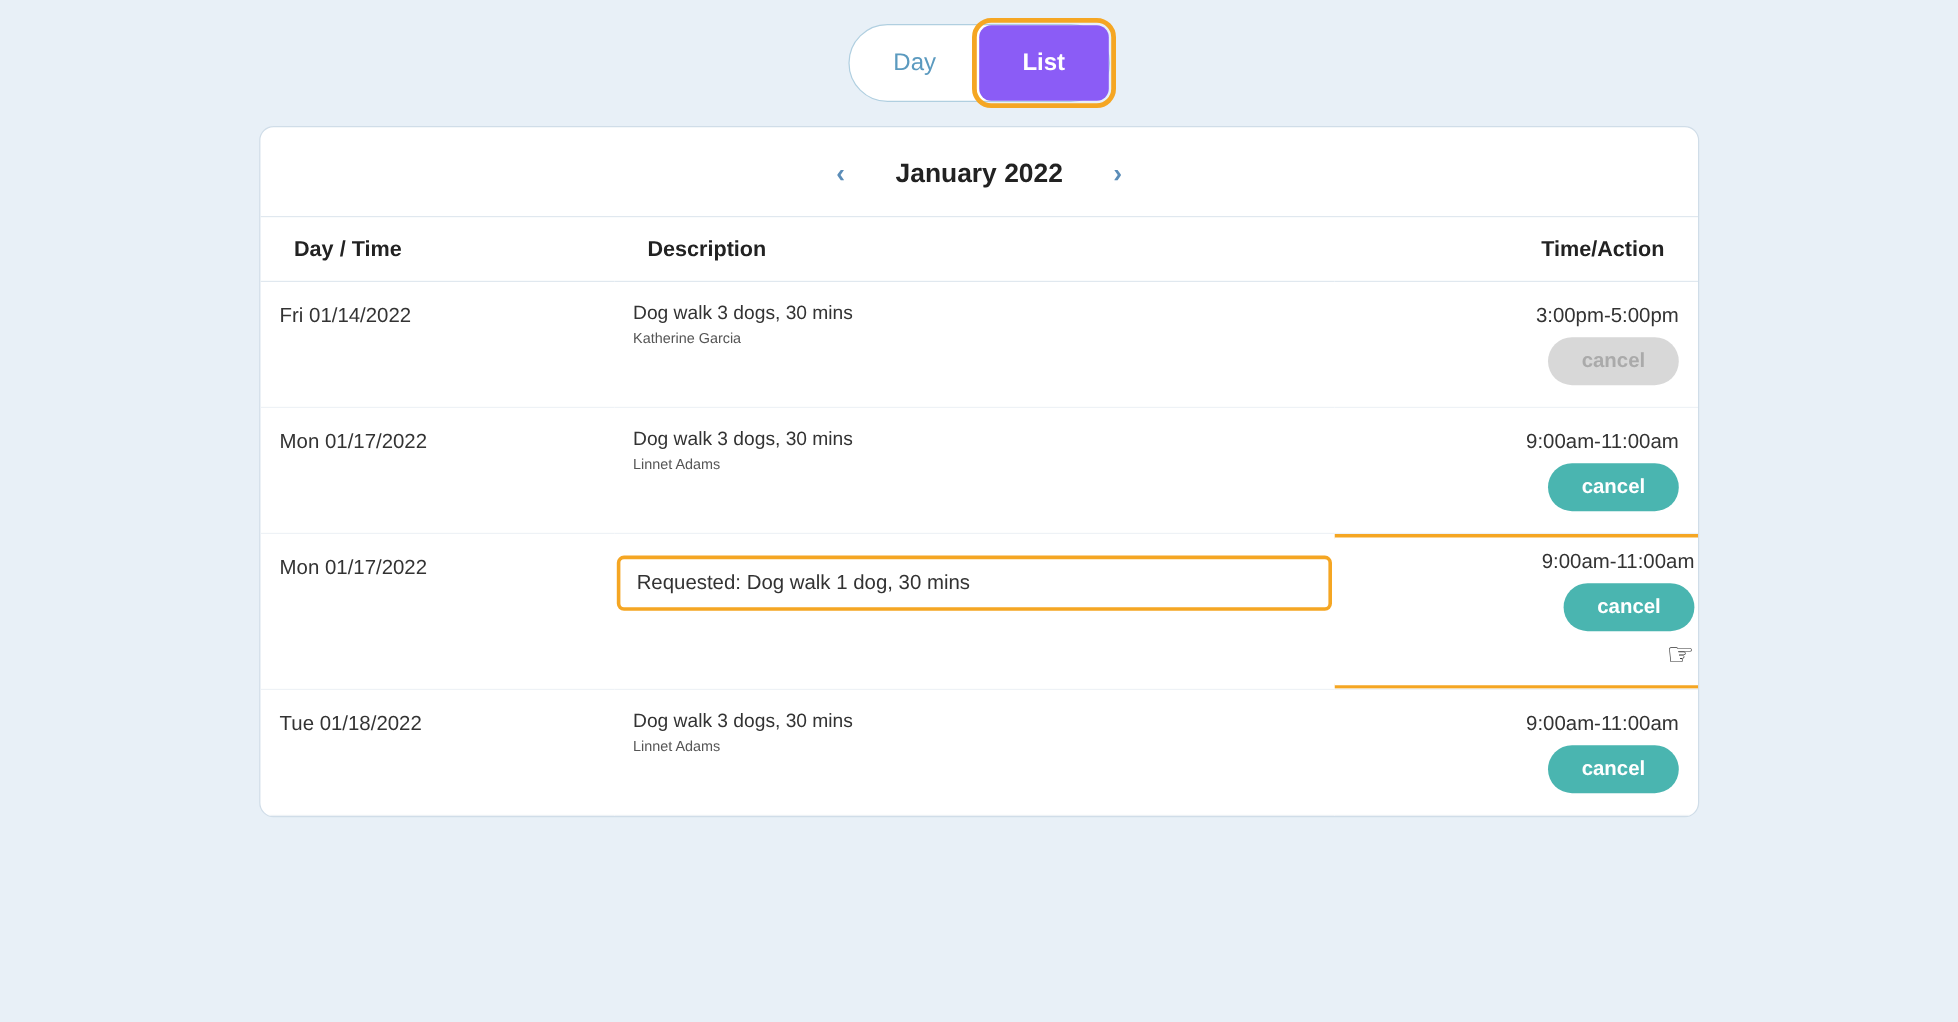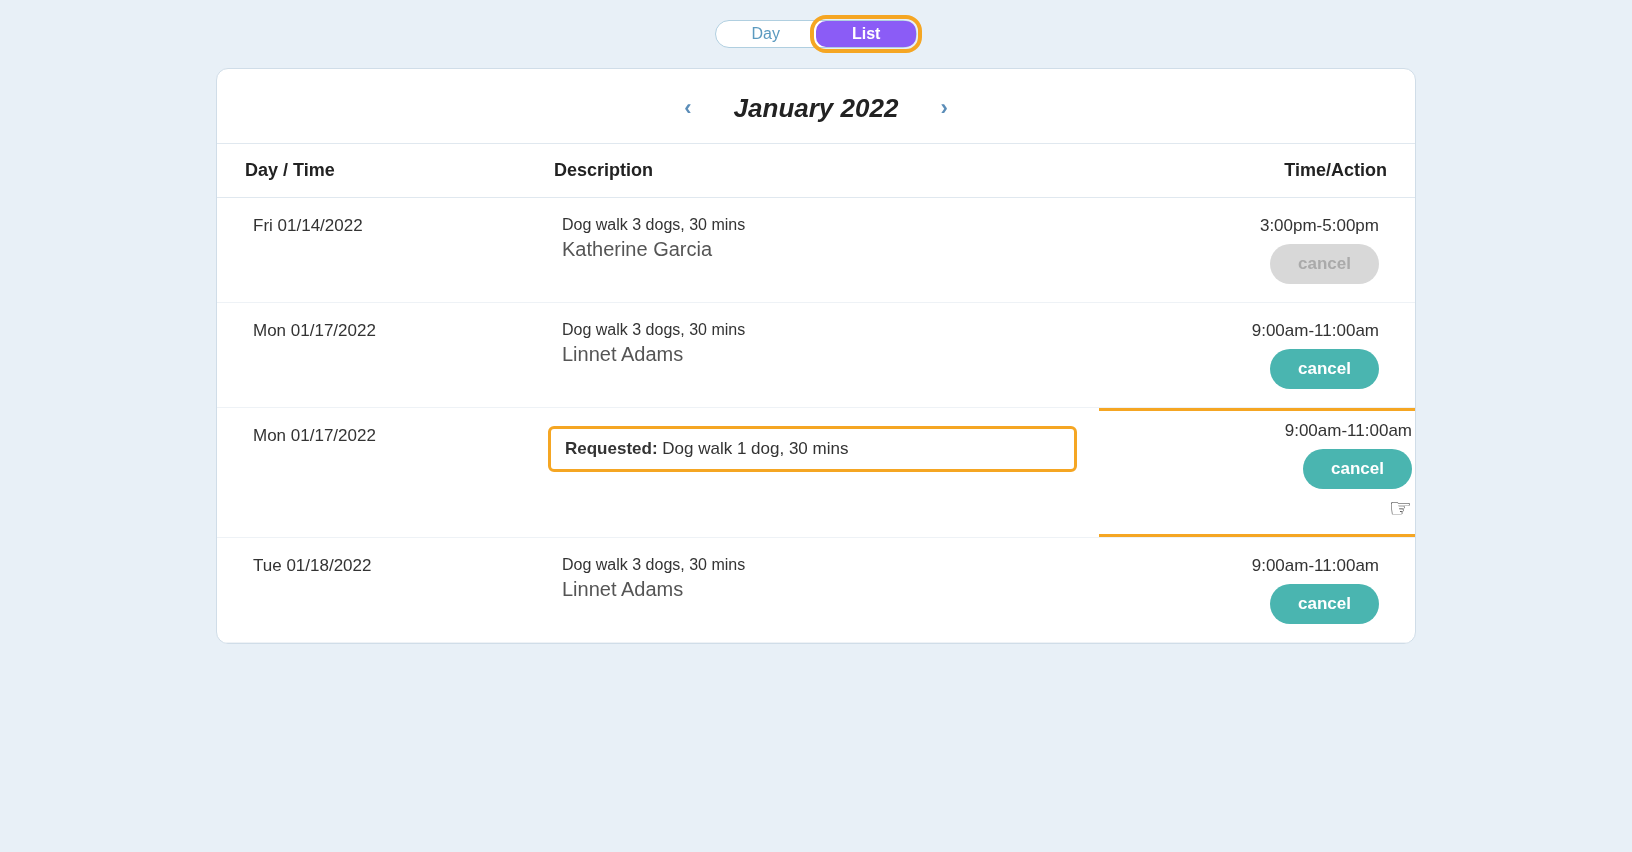--- a/index.html
+++ b/index.html
@@ -20,22 +20,22 @@
       align-items: center;
       margin-bottom: 20px;
       background: #fff;
       border-radius: 50px;
       border: 1.5px solid #b0cfe0;
       overflow: visible;
       position: relative;
     }
 
     .toggle-btn {
-      padding: 4px 36px;
-      font-size: 16px;
+      padding: 20px 36px;
+      font-size: 20px;
       font-weight: 500;
       color: #5b9abf;
       background: transparent;
       border: none;
       cursor: pointer;
       border-radius: 50px;
       position: relative;
       z-index: 1;
     }
 
@@ -72,24 +72,23 @@
       background: none;
       border: none;
       font-size: 22px;
       color: #5b8db8;
       cursor: pointer;
       font-weight: bold;
       padding: 4px 10px;
     }
 
     .month-title {
-      font-size: 26px;
+      font-size: 22px;
       font-weight: 700;
       color: #222;
-      font-style: italic;
     }
 
     
     .calendar-table {
       width: 100%;
       border-collapse: collapse;
     }
 
     .calendar-table th {
       text-align: left;
@@ -98,21 +97,21 @@
       font-weight: 700;
       color: #222;
       border-bottom: 1.5px solid #e0e8ef;
     }
 
     .calendar-table th:last-child {
       text-align: right;
     }
 
     .calendar-table td {
-      padding: 18px 36px;
+      padding: 18px 16px;
       font-size: 17px;
       color: #333;
       vertical-align: top;
     }
 
     .calendar-table tr.data-row td {
       border-bottom: 1px solid #eef2f6;
     }
 
     .time-cell {
@@ -138,21 +137,21 @@
       color: #aaa;
       cursor: default;
     }
 
     .description-main {
       font-size: 16px;
       color: #333;
     }
 
     .description-sub {
-      font-size: 20px;
+      font-size: 12px;
       color: #555;
       margin-top: 4px;
     }
   </style>
 </head>
 <body>
 
 <div class="view-toggle">
   <button class="toggle-btn">Day</button>
   <button class="toggle-btn active">List</button>
@@ -188,21 +187,21 @@
           <td>
             <div class="description-main">Dog walk 3 dogs, 30 mins</div>
             <div class="description-sub">Linnet Adams</div>
           </td>
           <td class="time-cell"><div>9:00am-11:00am</div><button class="cancel-btn">cancel</button></td>
         </tr>
         <tr class="data-row">
           <td>Mon 01/17/2022</td>
           <td style="padding-top: 18px; padding-bottom: 18px;">
             <div style="border: 3.5px solid rgb(245, 166, 35); border-radius: 6px; padding: 10px 14px; margin-left: -14px; margin-right: -14px;">
-              <div><span style="font-weight: 700;">Requested: </span><span>Dog walk 1 dog, 30 mins</span></div>
+              <div><span style="font-weight: 400;">Requested: </span><span>Dog walk 1 dog, 30 mins</span></div>
             </div>
           </td>
           <td class="time-cell" style="padding: 0px; vertical-align: top;">
             <div style="display: flex; flex-direction: column; align-items: flex-end; border-top: 3.5px solid rgb(245, 166, 35); border-right: 3.5px solid rgb(245, 166, 35); border-bottom: 3.5px solid rgb(245, 166, 35); border-left: none; border-image: initial; border-radius: 0px 6px 6px 0px; padding: 10px 14px; margin-right: -14px; height: 100%;">
               <div>9:00am-11:00am</div>
               <button class="cancel-btn">cancel</button>
               <div style="font-size: 26px; text-align: center; margin-top: 4px;">☞</div>
             </div>
           </td>
         </tr>

